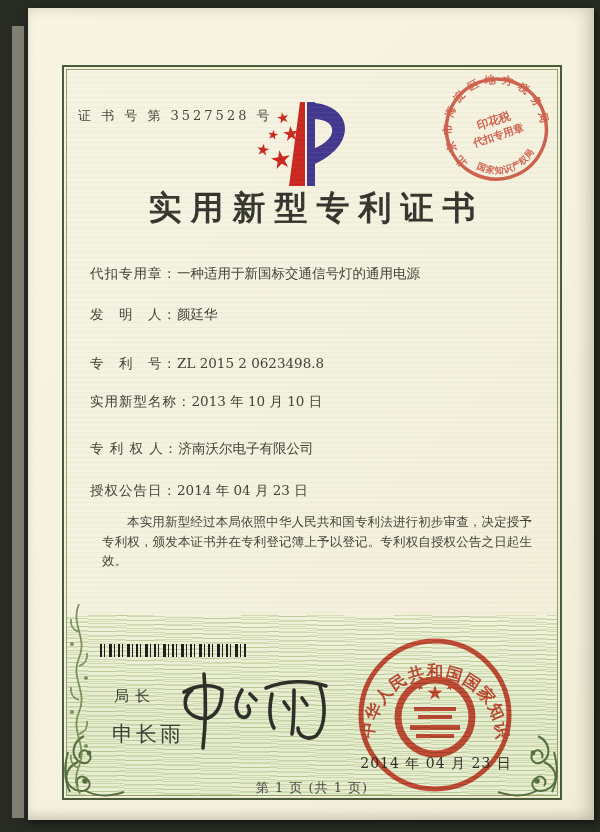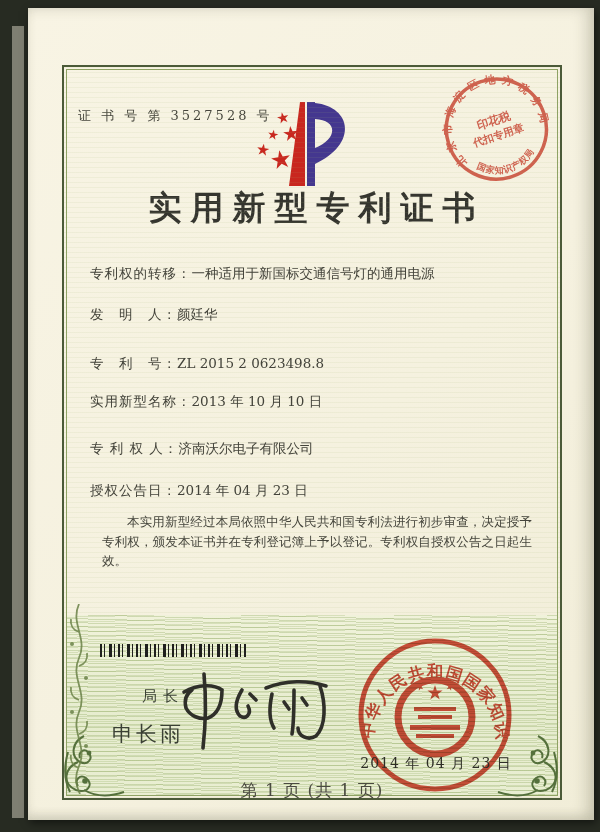--- a/index.html
+++ b/index.html
@@ -46,31 +46,31 @@
   }
   .body-text p{margin:12px;text-indent:2em;}
   .barcode{
     position:absolute;left:72px;top:636px;width:146px;height:13px;
     background:repeating-linear-gradient(90deg,
       #20201e 0 2px, transparent 2px 4px,
       #20201e 4px 5px, transparent 5px 9px,
       #20201e 9px 12px, transparent 12px 14px,
       #20201e 14px 15px, transparent 15px 18px);
   }
-  .sig-title{position:absolute;left:86px;top:679px;font-size:15px;color:#3a4034;letter-spacing:6px;margin-left:28px;}
+  .sig-title{position:absolute;left:86px;top:679px;font-size:15px;color:#3a4034;letter-spacing:6px;}
   .sig-name{position:absolute;left:84px;top:712px;font-size:21px;color:#3a4034;letter-spacing:3px;}
   .signature{position:absolute;left:140px;top:660px;}
   .office-seal{position:absolute;left:322px;top:627px;mix-blend-mode:multiply;opacity:.88;}
   .seal-date{
     position:absolute;left:330px;top:747px;width:156px;text-align:center;
     font-size:14px;color:#2e2e27;letter-spacing:1px;white-space:nowrap;
   }
   .footer{
     position:absolute;left:34px;top:771px;width:500px;text-align:center;
-    font-size:17px;color:#4a4a40;letter-spacing:1px;
+    font-size:13px;color:#4a4a40;letter-spacing:1px;
   }
   .tax-stamp{position:absolute;left:414px;top:66px;transform:rotate(-18deg);opacity:.82;mix-blend-mode:multiply;}
   .flourish{position:absolute;}
   .flourish-left{left:26px;top:724px;}
   .flourish-right{left:468px;top:724px;transform:scaleX(-1);}
   .vine{position:absolute;left:38px;top:596px;opacity:.85;}
 </style>
 </head>
 <body>
 
@@ -115,21 +115,21 @@
   </div>
 
   <div class="title">实用新型专利证书</div>
 
   <div class="frame">
     <div class="frame-inner"></div>
     <div class="pattern-section"></div>
   </div>
 
   <div class="fields">
-    <div class="field" style="top:257px"><span class="lab">专利权的转移：</span><span>一种适用于新国标交通信号灯的通用电源</span></div>
+    <div class="field" style="top:257px"><span class="lab">代扣专用章：</span><span>一种适用于新国标交通信号灯的通用电源</span></div>
     <div class="field" style="top:298px"><span class="lab">发　明　人：</span><span>颜廷华</span></div>
     <div class="field" style="top:347px"><span class="lab">专　利　号：</span><span>ZL 2015 2 0623498.8</span></div>
     <div class="field" style="top:385px"><span class="lab">实用新型名称：</span><span>2013 年 10 月 10 日</span></div>
     <div class="field" style="top:432px"><span class="lab">专 利 权 人：</span><span>济南沃尔电子有限公司</span></div>
     <div class="field" style="top:474px"><span class="lab">授权公告日：</span><span>2014 年 04 月 23 日</span></div>
   </div>
 
   <div class="body-text">
     <p>本实用新型经过本局依照中华人民共和国专利法进行初步审查，决定授予专利权，颁发本证书并在专利登记簿上予以登记。专利权自授权公告之日起生效。</p>
   </div>

